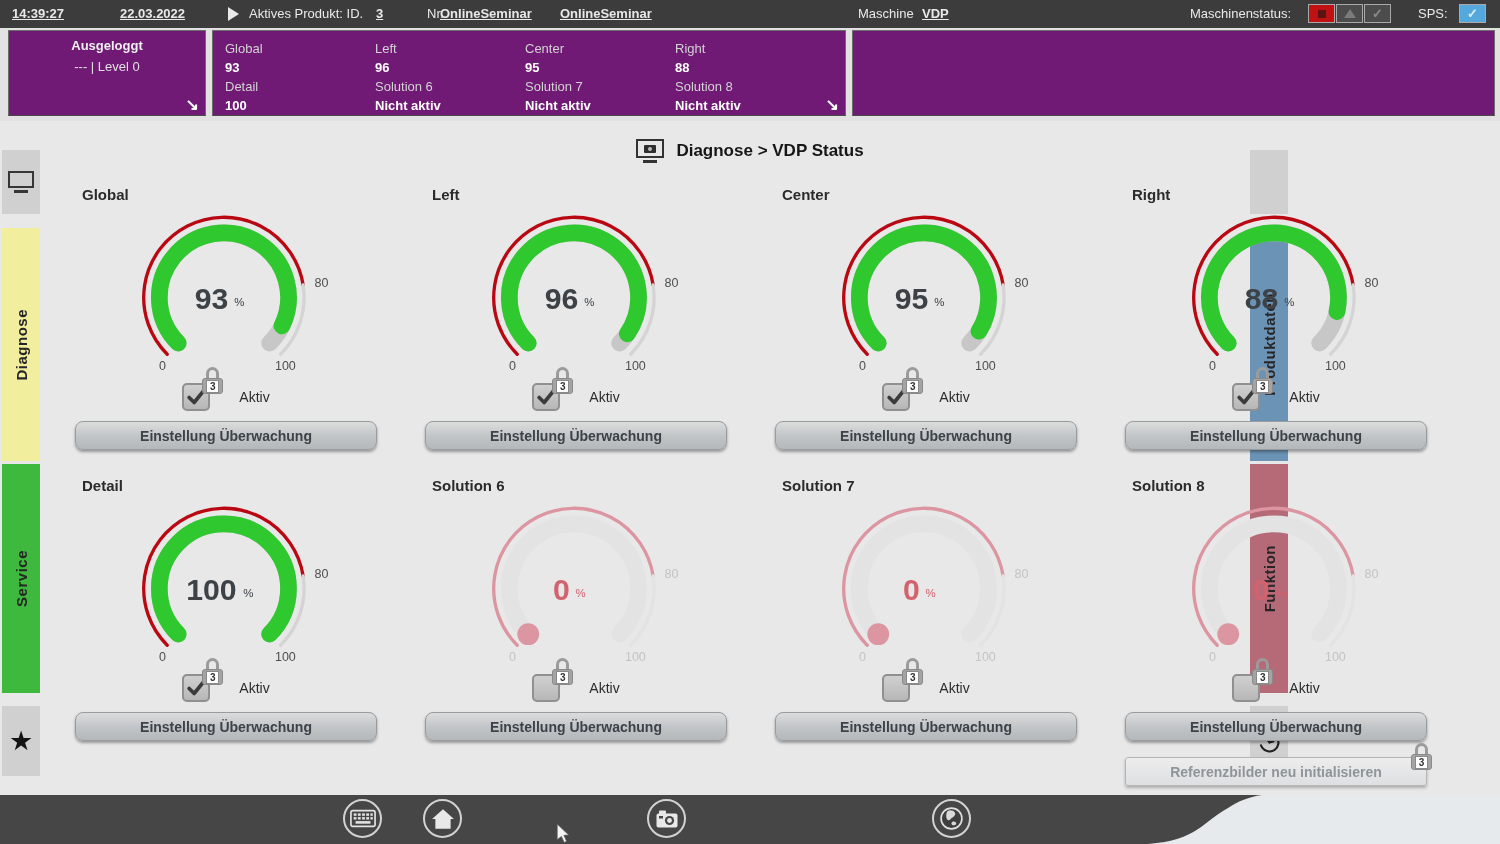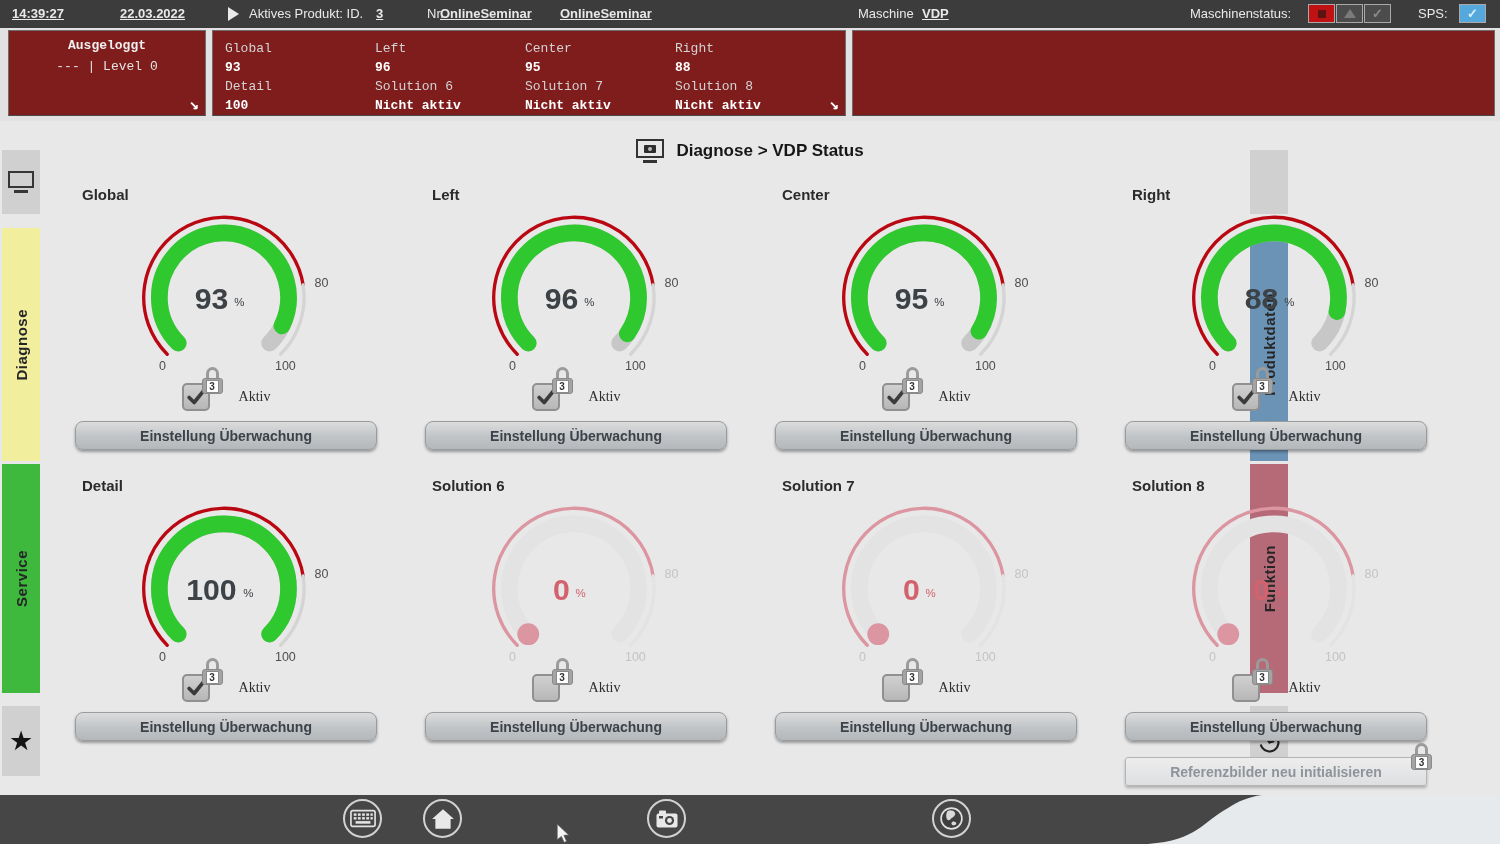--- a/index.html
+++ b/index.html
@@ -16,21 +16,21 @@
     display:flex; align-items:center; justify-content:center; }
   #ms-stop  { left:1308px; background:#c01212; }
   #ms-stop .inner { width:8px; height:8px; background:#5a1414; }
   #ms-up    { left:1336px; background:#4c4c4c; }
   #ms-up .inner { width:0; height:0; border-bottom:9px solid #7b7b7b; border-left:6px solid transparent; border-right:6px solid transparent; }
   #ms-check { left:1364px; background:#4c4c4c; color:#8b8b8b; font-weight:bold; font-size:13px; }
   #sps-ind  { left:1459px; background:#55a8dc; color:#d9eefb; font-weight:bold; font-size:13px; }
 
   
   #panelrow { position:absolute; top:28px; left:0; width:1500px; height:93px; background:#e2e2e2; }
-  .bpanel { position:absolute; top:2px; height:86px; background:#7f1d1d; border:1px solid #6d6d6d; border-bottom-color:#4a4a4a; color:#efefef; font-size:13px;font-family:Liberation Mono, monospace; }
+  .bpanel { position:absolute; top:2px; height:86px; background:#701a75; border:1px solid #6d6d6d; border-bottom-color:#4a4a4a; color:#efefef; font-size:13px; }
   #panel-user   { left:8px;   width:198px; text-align:center; }
   #panel-values { left:212px; width:634px; }
   #panel-empty  { left:852px; width:643px; }
   #panel-user .p-status { font-weight:bold; margin-top:7px; }
   #panel-user .p-level  { margin-top:6px; color:#e2e2e2; }
   .panel-arrow { position:absolute; right:6px; bottom:1px; font-size:16px; font-weight:bold; color:#ffffff; }
   #panel-values .cols { display:grid; grid-template-columns:150px 150px 150px 150px; padding:8px 0 0 12px; }
   .pv-col div { line-height:19px; }
   .pv-label { color:#d3d3d3; }
   .pv-value { color:#ffffff; font-weight:bold; }
@@ -68,21 +68,21 @@
   .gauge-card { position:relative; width:350px; height:291px; }
   .gauge-name { position:absolute; left:7px; top:26px; font-size:15px; font-weight:bold; color:#2b2b2b; }
   .gauge-svg-wrap { position:absolute; left:26px; top:52px; width:250px; height:172px; }
   .cb-row { position:absolute; left:0; top:223px; width:302px; display:flex; justify-content:center; align-items:center; }
   .cb-wrap { position:relative; width:28px; height:28px; }
   .checkbox { width:28px; height:28px; background:linear-gradient(#d0d0d0,#b7b7b7); border:2px solid #909090; border-radius:5px; display:flex; align-items:center; justify-content:center; }
   .lock { position:absolute; right:-13px; top:-16px; width:21px; height:27px; }
   .lock-shackle { position:absolute; top:0; left:4px; width:13px; height:13px; border:3px solid #9b9b9b; border-bottom:none; border-radius:7px 7px 0 0; }
   .lock-body { position:absolute; bottom:0; left:0; width:21px; height:16px; background:#a4a4a4; border:1px solid #8a8a8a; border-radius:3px; display:flex; align-items:center; justify-content:center; }
   .lock-num { background:#fff; border:1px solid #8a8a8a; width:13px; height:13px; font-size:10px; font-weight:bold; color:#333; display:flex; align-items:center; justify-content:center; }
-  .cb-label { margin-left:29px; font-size:14px; color:#2c2c2c;font-family:Liberation Serif, serif; }
+  .cb-label { margin-left:29px; font-size:14px; color:#2c2c2c; }
   .btn { position:absolute; left:0; top:261px; width:302px; height:29px;
     background:linear-gradient(#dcdcdc,#c0c4c7 55%,#b4b8bb); border:1px solid #989c9f; border-radius:8px;
     font-family:inherit; font-size:14px; font-weight:bold; color:#3c4248; box-shadow:0 2px 3px rgba(0,0,0,0.35); }
   #extra-btn { position:absolute; left:1125px; top:636px; width:302px; height:29px;
     background:linear-gradient(#ededed,#dddfe1); border:1px solid #b3b5b7; border-radius:3px;
     font-family:inherit; font-size:14px; font-weight:bold; color:#8e9499; box-shadow:0 2px 3px rgba(0,0,0,0.25); }
   #extra-lock { right:-6px; top:-15px; }
 
   
   #bottombar { position:absolute; top:795px; left:0; width:1500px; height:49px; background:#464646; }

